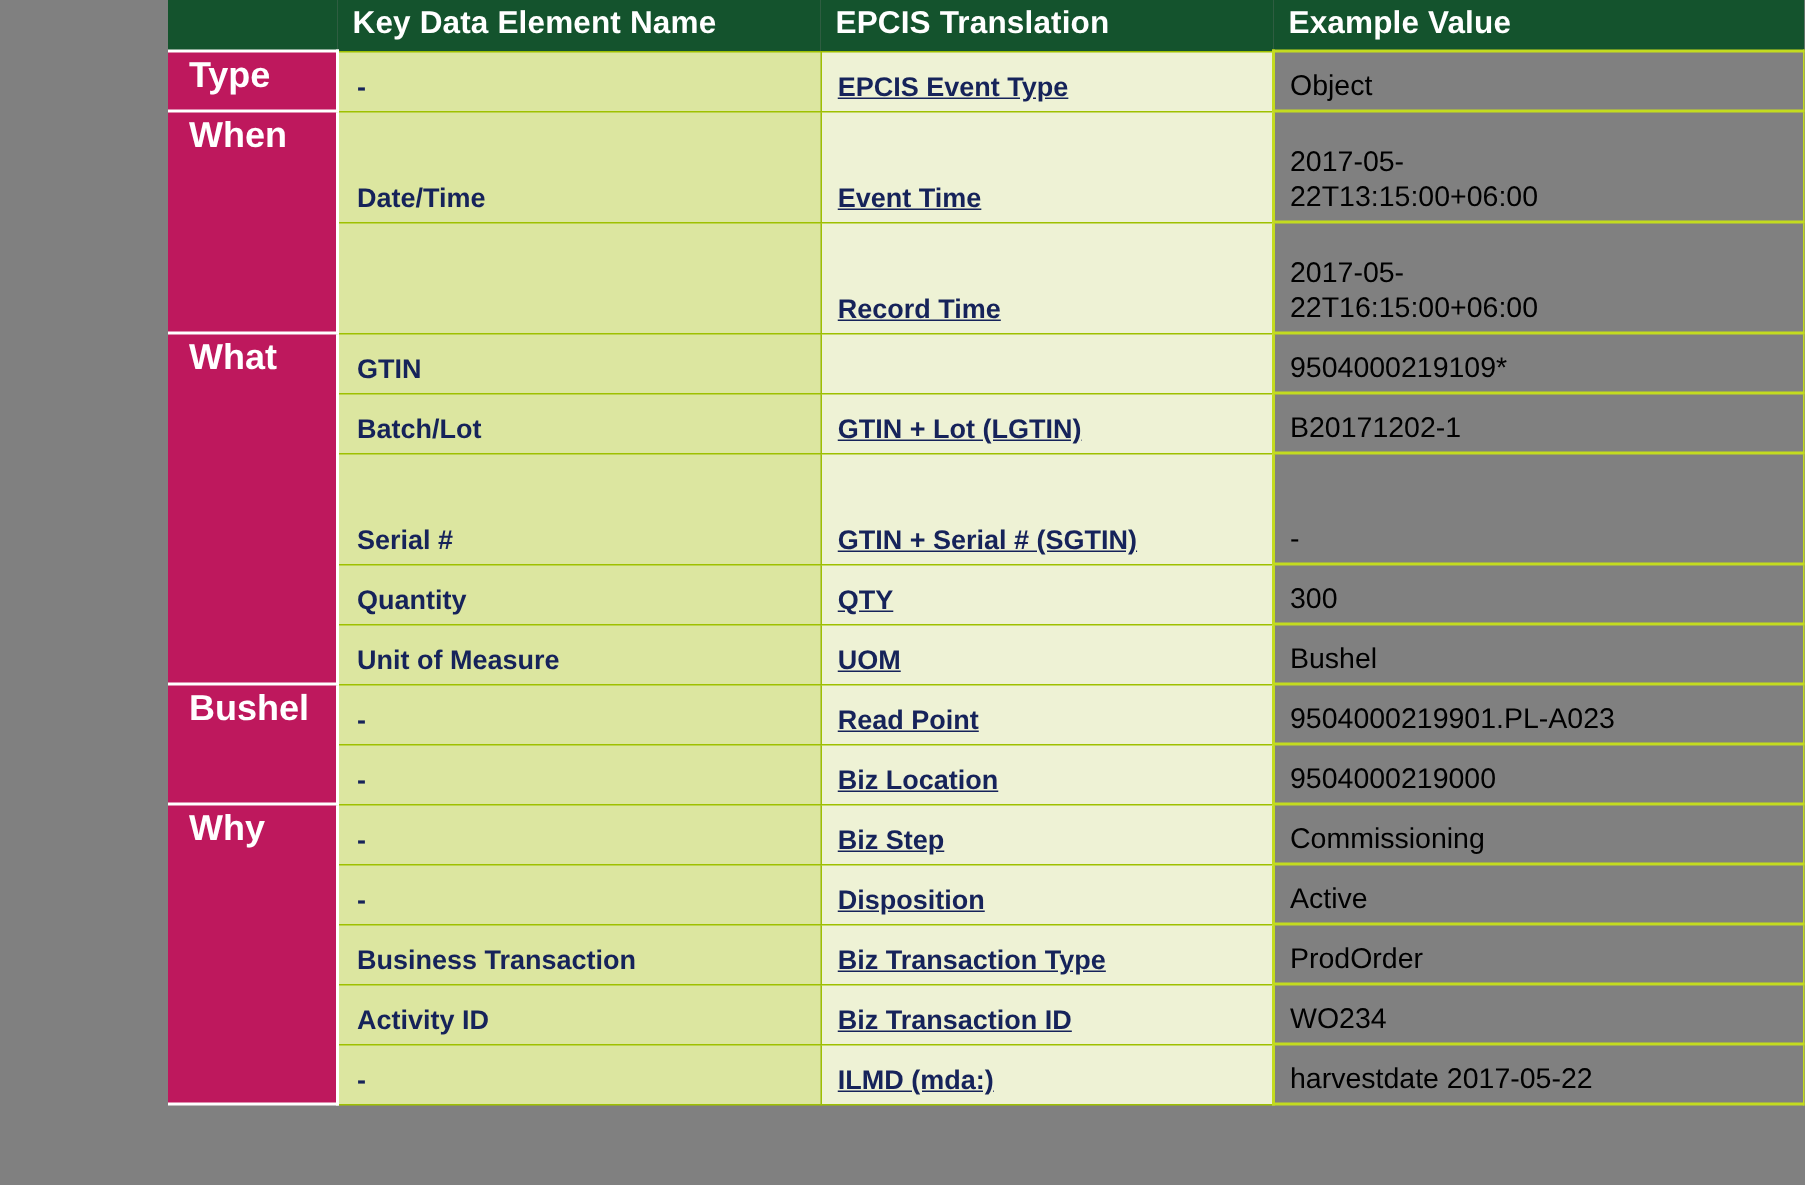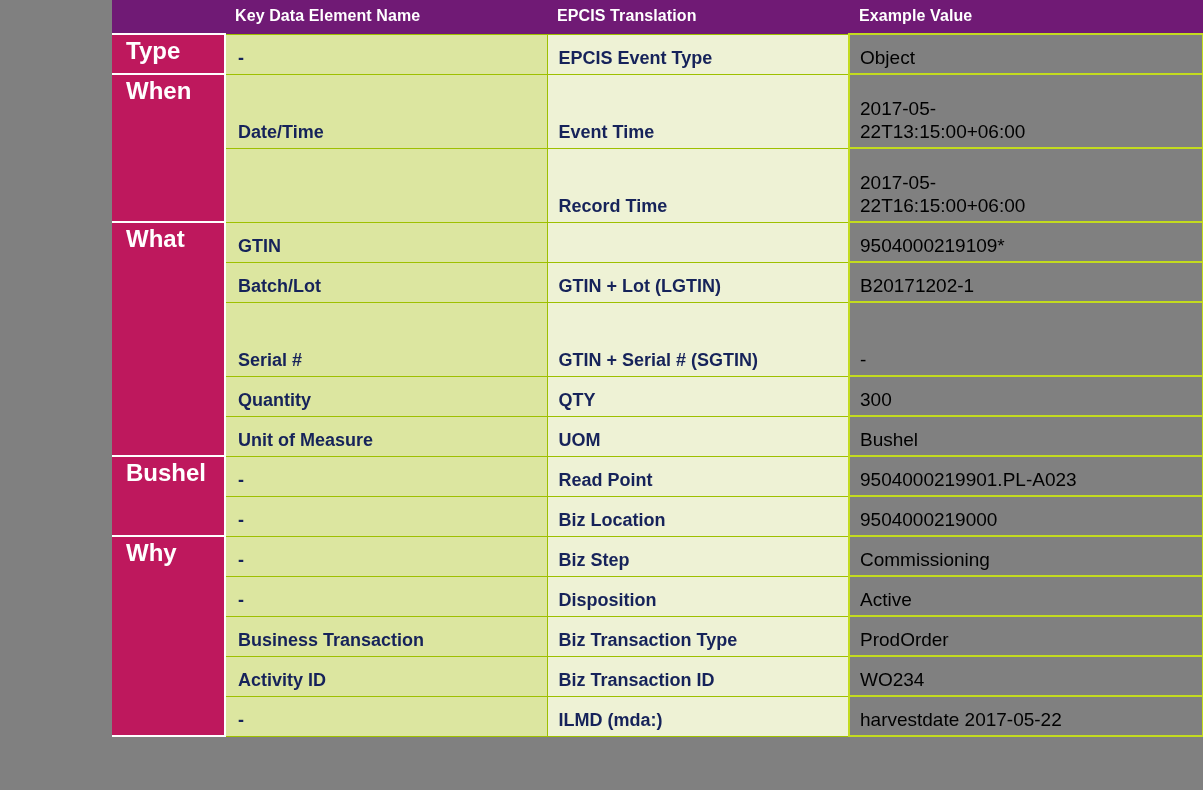--- a/index.html
+++ b/index.html
@@ -36,23 +36,23 @@
   }
 
   
   col.c-section { width: 113px; }
   col.c-kde     { width: 322px; }
   col.c-epcis   { width: 302px; }
   col.c-value   { width: 354px; }
 
   
   tr.head-row th {
-    background: #701a75;
+    background: #14532d;
     color: #FFFFFF;
-    font-size: 16px;
+    font-size: 21px;
     font-weight: bold;
     text-align: left;
     padding: 3px 0 5px 10px;
     height: 24px;
     vertical-align: middle;
     border: none;
     letter-spacing: 0.1px;
   }
   tr.head-row th.blank-head {
     padding-left: 0;
@@ -86,20 +86,21 @@
   
   td.epcis {
     background: #EEF2D5;
     color: #16235A;
     font-size: 18px;
     font-weight: bold;
     vertical-align: bottom;
     padding: 2px 6px 5px 11px;
     border: 1px solid #9EC000;
     line-height: 1.12;
+    text-decoration: underline;
   }
 
   
   td.value {
     background: transparent;
     color: #000000;
     font-size: 19px;
     font-weight: normal;
     vertical-align: bottom;
     padding: 2px 6px 4px 10px;

